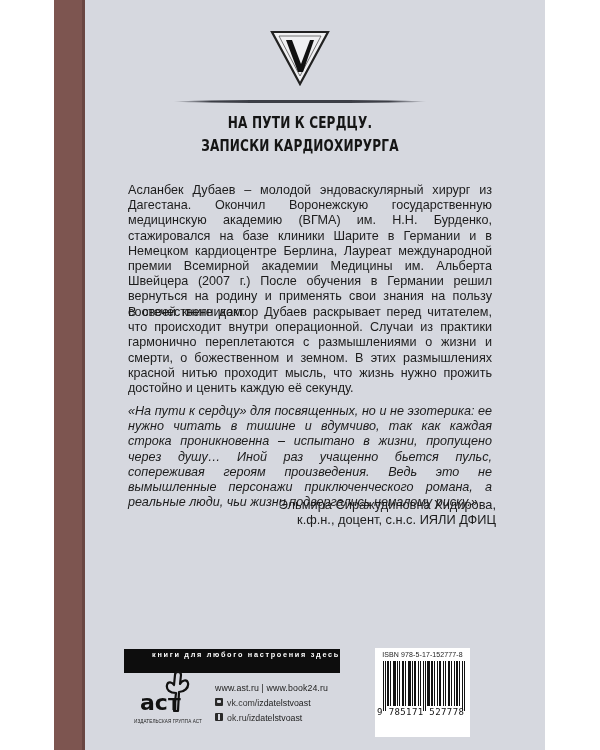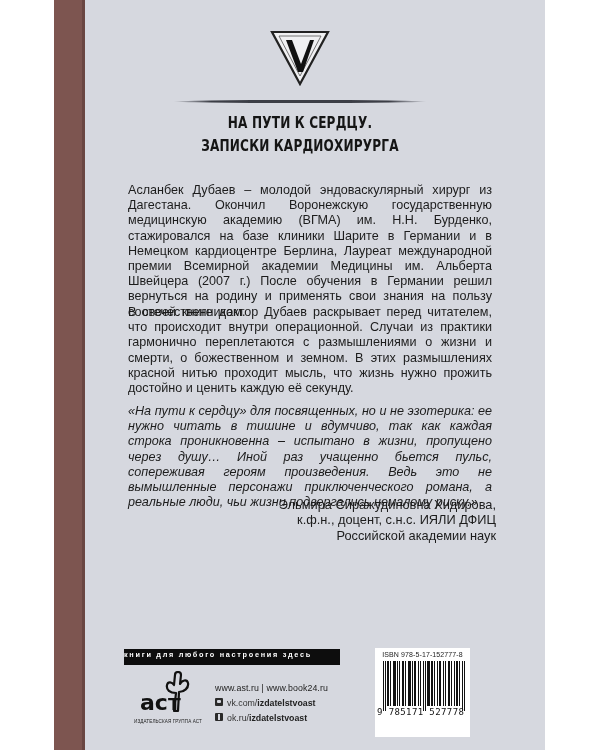--- a/index.html
+++ b/index.html
@@ -14,32 +14,32 @@
   .title { position:absolute; left:0; width:600px; text-align:center; font-family:"DejaVu Sans", sans-serif; font-weight:bold;
     font-size:15.5px; letter-spacing:0.2px; color:#151515; transform:scaleX(0.78); transform-origin:300px 0; }
   .title.l1 { top:114px; }
   .title.l2 { top:137px; }
   .text-block { position:absolute; left:124px; width:372px; color:#1c1c1c; font-size:12.6px; line-height:15.2px; text-align:justify; }
   .text-block p { margin:4px; text-align-last:left; }
   .bio { top:179px; }
   .summary { top:301px; }
   .quote { top:400px; font-style:italic; }
   .attrib { position:absolute; left:250px; top:497px; width:246px; text-align:right; font-size:12.8px; line-height:15.4px; color:#1c1c1c; }
-  .slogan { position:absolute; left:124px; top:649px; width:216px; height:16px; background:#0d0d0d; color:#ffffff;
-    font-size:7.3px; font-weight:bold; letter-spacing:1.7px; line-height:12px; text-align:left; white-space:nowrap; overflow:hidden; }
+  .slogan { position:absolute; left:124px; top:649px; width:216px; height:24px; background:#0d0d0d; color:#ffffff;
+    font-size:7.3px; font-weight:bold; letter-spacing:1.7px; line-height:12px; text-align:right; white-space:nowrap; overflow:hidden; }
   .ast-logo { position:absolute; left:140px; top:671px; width:54px; height:44px; }
   .ast-caption { position:absolute; left:118px; top:719px; width:100px; text-align:center; font-size:4.6px; color:#222; letter-spacing:0.1px; white-space:nowrap; }
   .links { position:absolute; left:215px; top:683px; font-size:8.8px; color:#222; }
   .links .site { font-weight:normal; letter-spacing:0.1px; }
   .links .row { display:flex; align-items:flex-start; margin-top:5px; font-size:8.8px; }
   .links .row .ico { display:inline-block; width:8px; height:8px; background:#2a2a2a; margin-right:4px; position:relative; border-radius:1px; }
   .links .row .ico.vk::after { content:""; position:absolute; left:2px; top:2px; width:4px; height:3px; background:#d6d8df; border-radius:1px; }
   .links .row .ico.ok::after { content:""; position:absolute; left:3px; top:1px; width:2px; height:6px; background:#d6d8df; }
   .links .pre { font-weight:normal; color:#333; }
-  .links .post { font-weight:bold; }
+  .links .post { font-weight:normal; }
   .barcode-box { position:absolute; left:375px; top:648px; width:95px; height:89px; background:#ffffff; }
   .isbn-label { position:absolute; left:0; top:3px; width:95px; text-align:center; font-size:7px; color:#222; letter-spacing:0.1px; }
   .bars { position:absolute; left:8px; top:13px; width:82px; height:50px; }
   .ean-digits { position:absolute; left:2px; top:59px; width:92px; font-family:"DejaVu Sans Mono", monospace; font-size:9px; color:#111; letter-spacing:0.4px; white-space:nowrap; }
 </style>
 </head>
 <body>
 
 <div class="spine"></div>
 <div class="spine-edge"></div>
@@ -64,21 +64,20 @@
   <p>В своей книге доктор Дубаев раскрывает перед читателем, что происходит внутри операционной. Случаи из практики гармонично переплетаются с размышлениями о жизни и смерти, о божественном и земном. В этих размышлениях красной нитью проходит мысль, что жизнь нужно прожить достойно и ценить каждую её секунду.</p>
 </div>
 
 <div class="text-block quote">
   <p>«На пути к сердцу» для посвященных, но и не эзотерика: ее нужно читать в тишине и вдумчиво, так как каждая строка проникновенна – испытано в жизни, пропущено через душу… Иной раз учащенно бьется пульс, сопереживая героям произведения. Ведь это не вымышленные персонажи приключенческого романа, а реальные люди, чьи жизни подвергались немалому риску.»</p>
 </div>
 
 <div class="attrib">
   <div>Эльмира Сиражудиновна Хидирова,</div>
   <div>к.ф.н., доцент, с.н.с. ИЯЛИ ДФИЦ</div>
-  <div>Российской академии наук</div>
 </div>
 
 <div class="slogan">книги для любого настроения здесь</div>
 
 <svg class="ast-logo" viewBox="0 0 54 44">
   <path d="M34,40 L36,22 C30,22 26,19 27,14 C28,10 32,11 34,14 L35,4 C35,0 41,0 41,4 L40,13 C42,9 47,8 48,12 C49,17 44,21 39,21 L38,40 Z" fill="none" stroke="#111" stroke-width="2.2" stroke-linejoin="round"></path>
   <text x="0" y="39" font-family="DejaVu Sans, sans-serif" font-weight="bold" font-size="22" fill="#111">аст</text>
 </svg>
 <div class="ast-caption">ИЗДАТЕЛЬСКАЯ ГРУППА АСТ</div>
 

